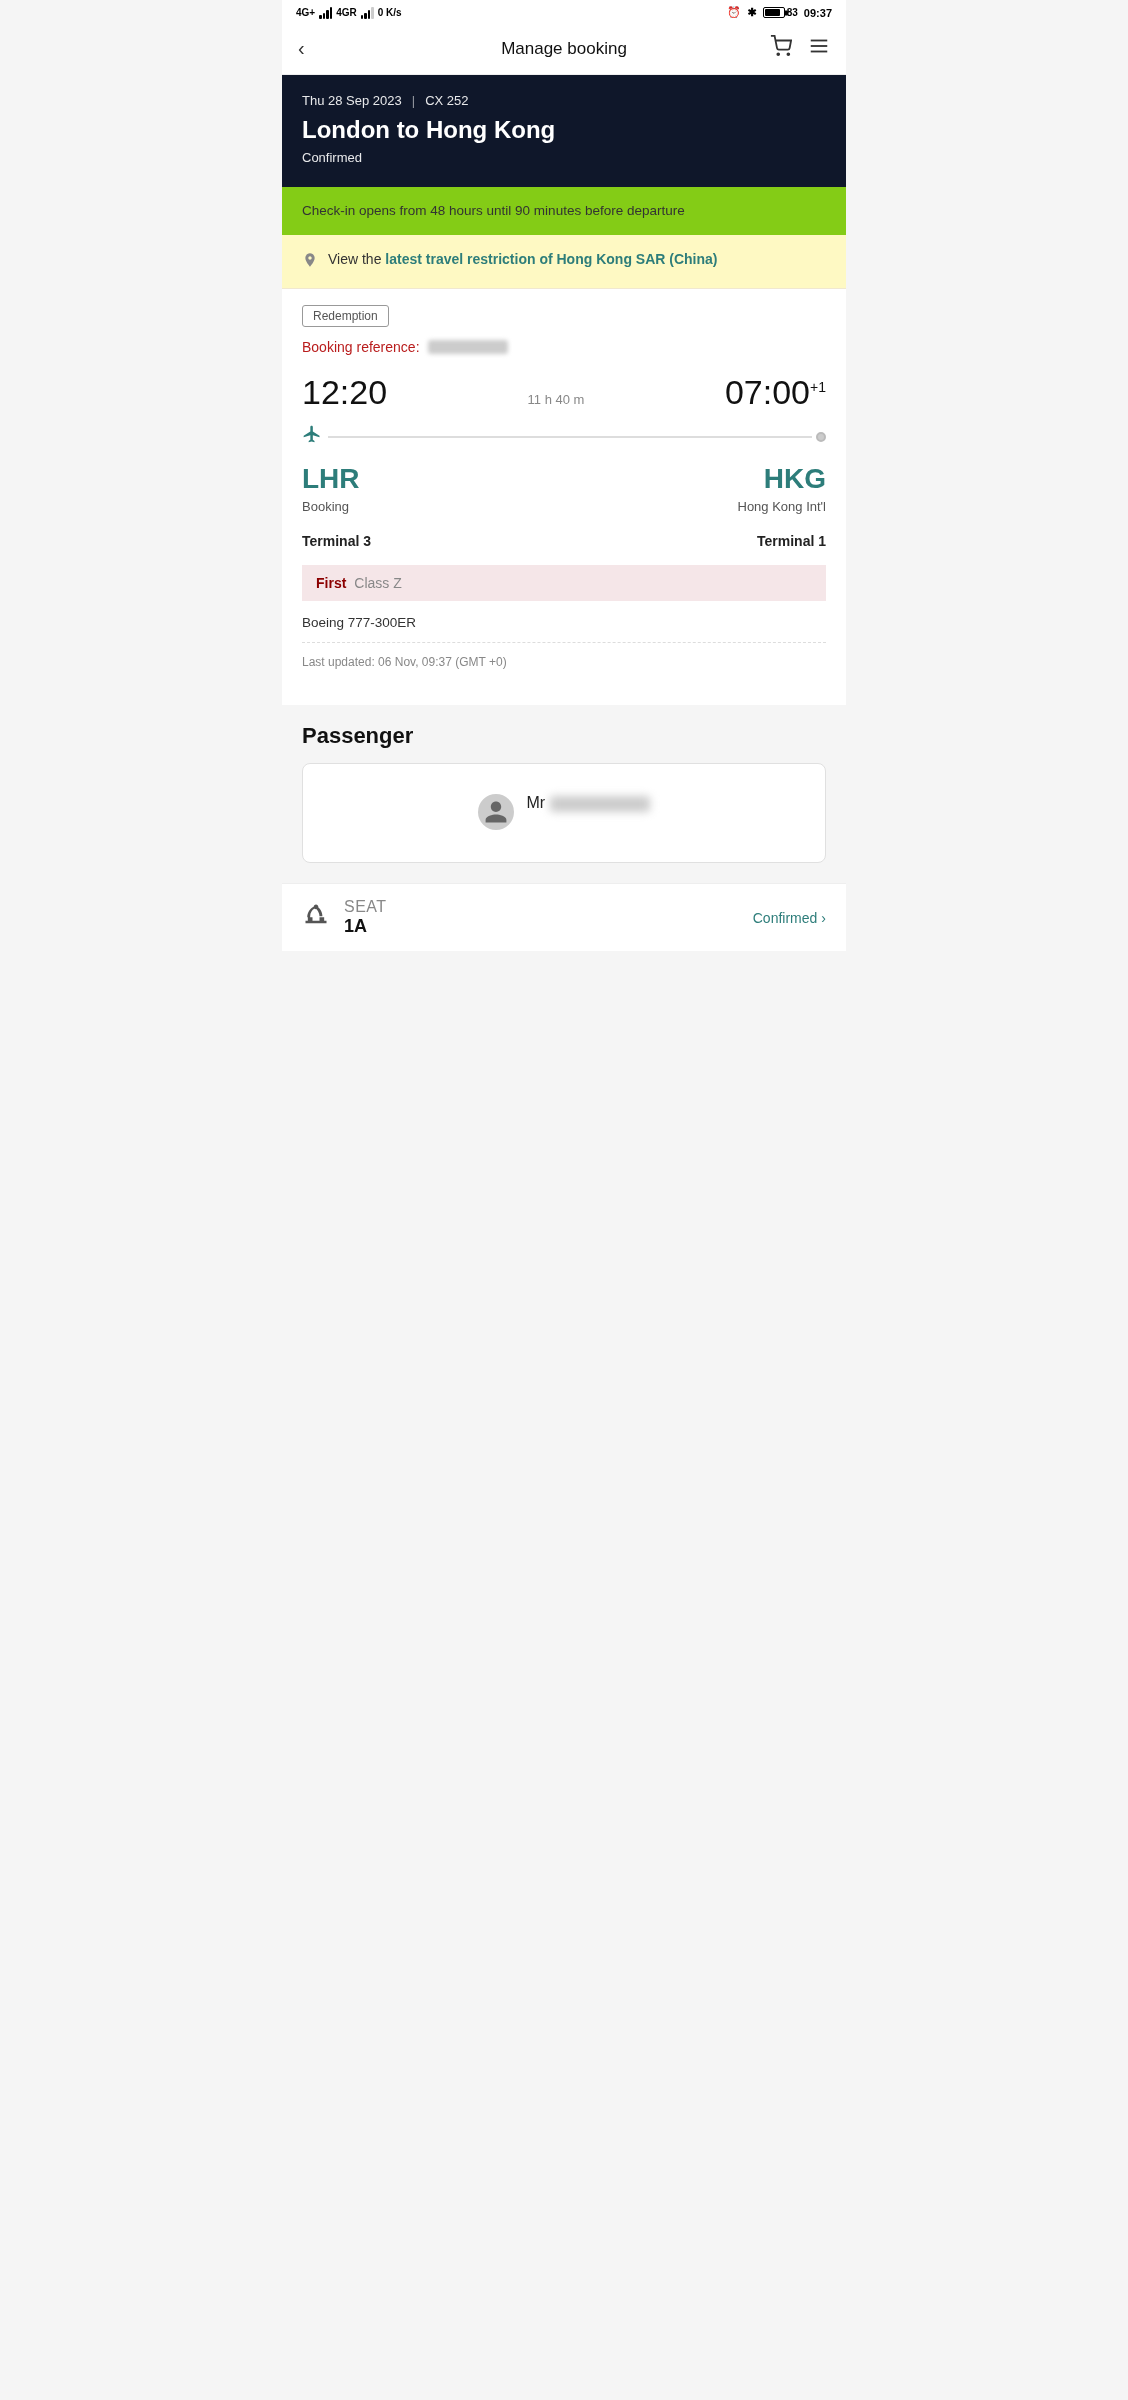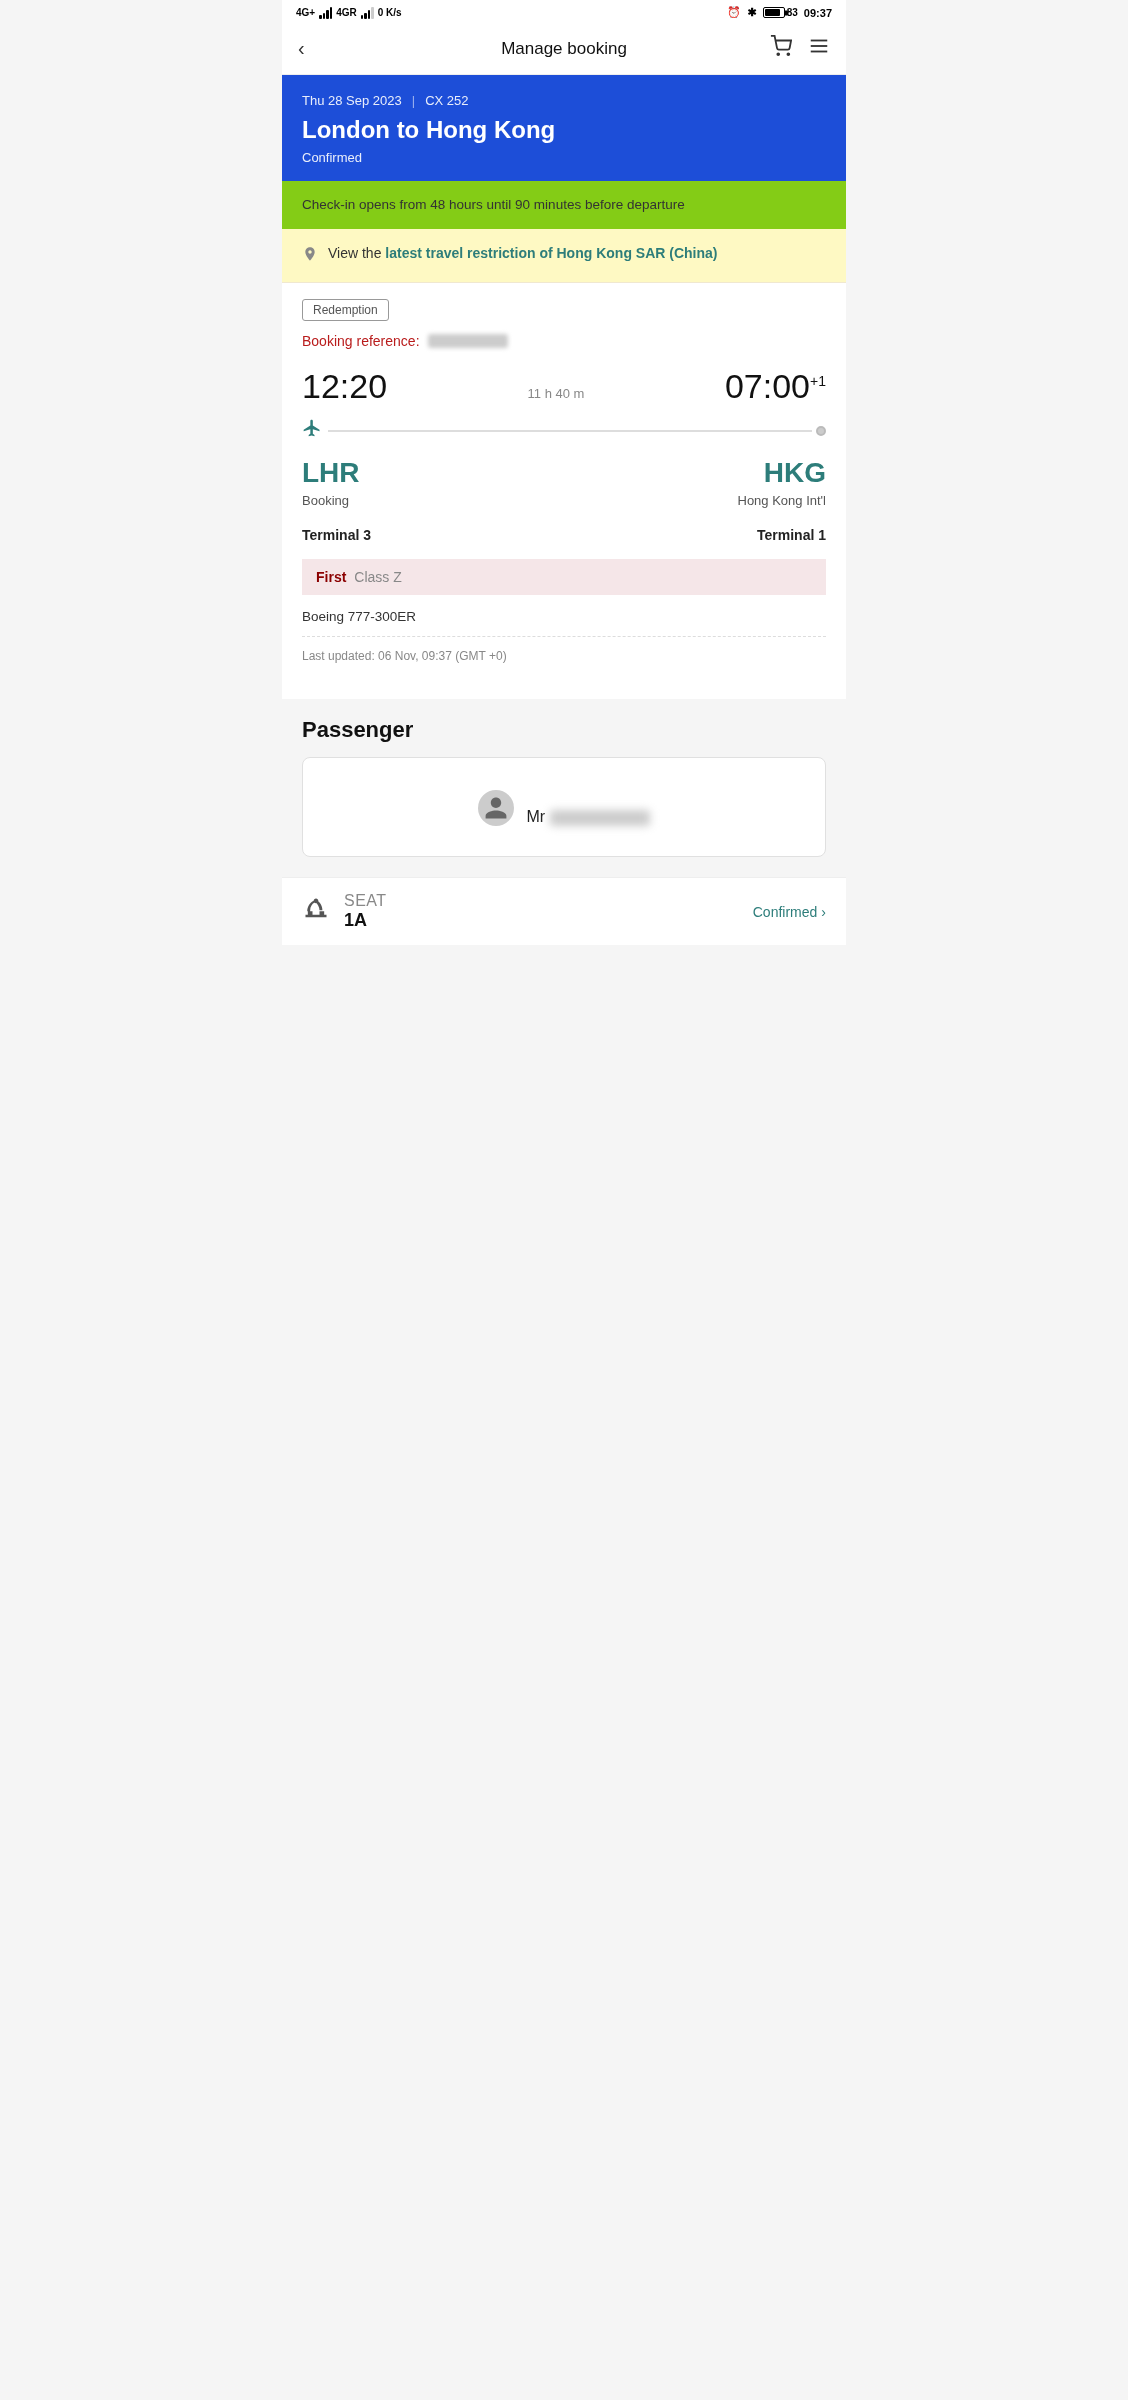--- a/index.html
+++ b/index.html
@@ -102,23 +102,23 @@
       align-items: center;
     }
     .nav-icon {
       font-size: 20px;
       color: #333;
       cursor: pointer;
     }
 
     
     .booking-header {
-      background: #1d4ed8;
+      background: #0f172a;
       color: #fff;
-      padding: 18px 20px 16px;
+      padding: 18px 20px 22px;
     }
     .booking-meta {
       font-size: 13px;
       margin-bottom: 8px;
       opacity: 0.9;
       display: flex;
       align-items: center;
       gap: 10px;
     }
     .booking-meta-divider {
@@ -350,21 +350,21 @@
     }
 
     
     .passenger-card {
       background: #fff;
       margin: 0 20px 20px;
       border: 1px solid #e0e0e0;
       border-radius: 8px;
       padding: 30px 20px;
       display: flex;
-      align-items: flex-end;
+      align-items: flex-start;
       justify-content: center;
       gap: 12px;
       min-height: 100px;
     }
     .passenger-avatar {
       width: 36px;
       height: 36px;
       border-radius: 50%;
       background: #ccc;
       display: flex;

